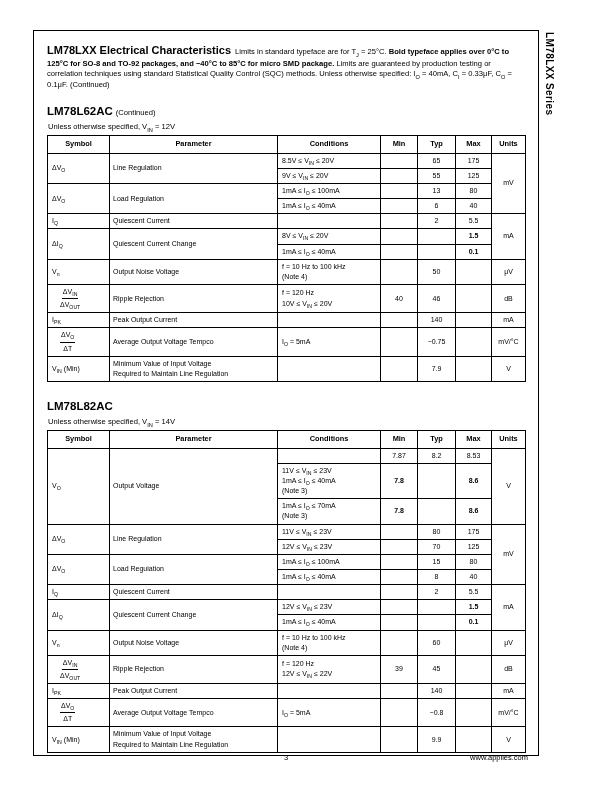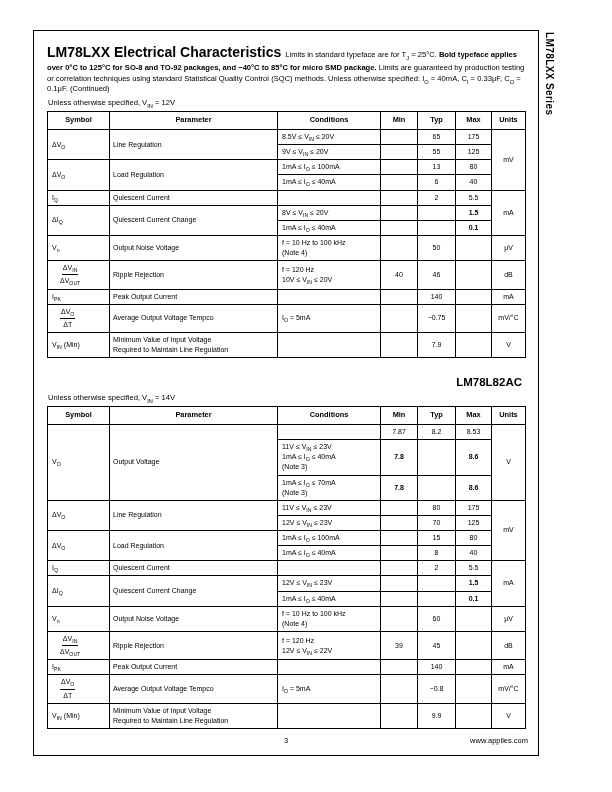--- a/index.html
+++ b/index.html
@@ -6,25 +6,25 @@
   html,body{width:612px;height:792px;}
   body{background:#fff;font-family:"Liberation Sans",sans-serif;color:#000;position:relative;overflow:hidden;}
 
   .frame{position:absolute;left:33px;top:30px;width:506px;height:726px;border:1.5px solid #000;
          padding:12px 13px 8px 13px;display:flex;flex-direction:column;}
 
   .side-tab{position:absolute;left:544px;top:32px;writing-mode:vertical-rl;
             font-weight:700;font-size:10px;letter-spacing:0.4px;white-space:nowrap;}
 
   .intro{font-size:7.6px;line-height:1.42;}
-  .doc-title{font-size:14px;font-weight:700;padding-right:4px;}
+  .doc-title{font-size:11px;font-weight:700;padding-right:4px;}
   .b{font-weight:700;}
 
   .sec-head{margin-top:10px;}
-  .sec2 .sec-head{margin-top:14px;text-align:right;}
+  .sec2 .sec-head{margin-top:14px;}
   .sec-title{font-size:11.5px;font-weight:700;}
   .sec-cont{font-size:7.6px;margin-left:3px;}
   .sec-sub{font-size:7.6px;margin-top:3px;margin-left:1px;}
 
   table.ec{border-collapse:collapse;table-layout:fixed;width:478px;margin-top:4px;
            font-size:7px;border:1.5px solid #000;}
   .ec th,.ec td{border:1px solid #000;vertical-align:middle;line-height:1.45;}
   .ec th{font-size:7.4px;font-weight:700;padding:3px 2px;}
   .ec td{padding:2px 3px;}
   .ec td.sym{padding-left:4px;}
@@ -45,20 +45,23 @@
   .footer .site{position:absolute;right:-3px;top:0;}
 </style>
 </head>
 <body>
 
 <div class="frame">
 
   <p class="intro"><span class="doc-title">LM78LXX Electrical Characteristics</span><span><span>Limits in standard typeface are for T<sub>J</sub> = 25°C. </span><span class="b">Bold typeface applies over 0°C to 125°C for SO-8 and TO-92 packages, and −40°C to 85°C for micro SMD package.</span><span> Limits are guaranteed by production testing or correlation techniques using standard Statistical Quality Control (SQC) methods. Unless otherwise specified: I<sub>O</sub> = 40mA, C<sub>I</sub> = 0.33μF, C<sub>O</sub> = 0.1μF.  (Continued)</span></span></p>
 
   <section class="sec1">
+    <div class="sec-head">
+      <span class="sec-title">LM78L62AC</span><span class="sec-cont">(Continued)</span>
+    </div>
     <div class="sec-sub">Unless otherwise specified, V<sub>IN</sub> = 12V</div>
     <table class="ec">
       <colgroup>
           <col class="c-sym">
           <col class="c-par">
           <col class="c-cond">
           <col class="c-min">
           <col class="c-typ">
           <col class="c-max">
           <col class="c-unit">

